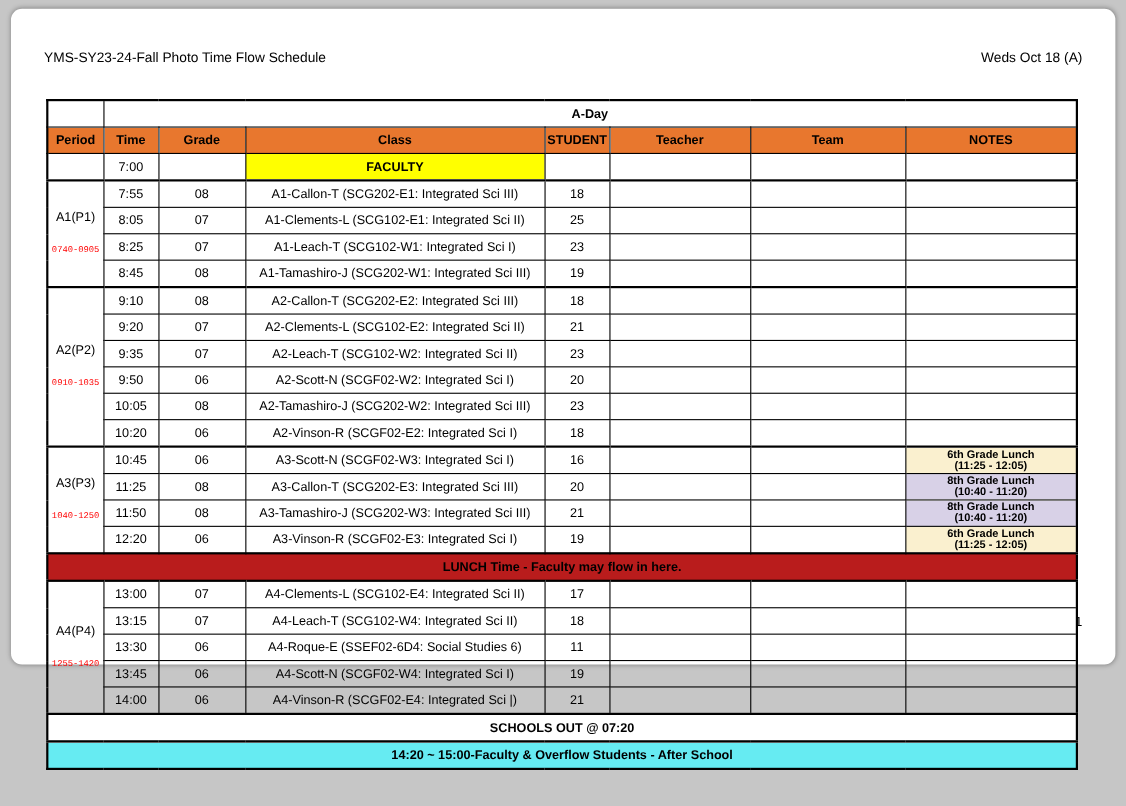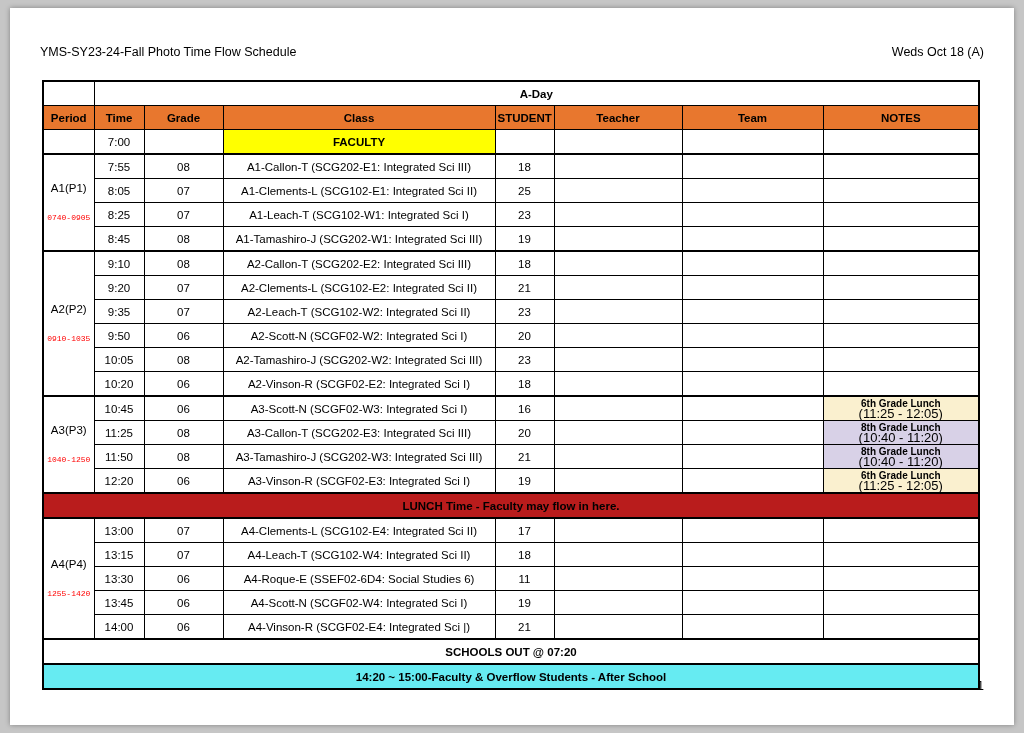--- a/index.html
+++ b/index.html
@@ -3,31 +3,31 @@
 <meta charset="utf-8">
 <style>
   html,body{margin:0;padding:0;}
   body{
     width:1024px;height:733px;
     background:#c6c6c6;
     font-family:"Liberation Sans", sans-serif;
     position:relative;overflow:hidden;
   }
   .sheet{
-    position:absolute;left:10px;top:8px;width:1004px;height:717px;
-    background:#ffffff;border-radius:0;
+    position:absolute;left:10px;top:8px;width:1004px;height:596px;
+    background:#ffffff;border-radius:10px;
     box-shadow:0 0 5px rgba(0,0,0,.35);
   }
   .doc-header{
     position:absolute;left:30px;right:30px;top:37px;
     display:flex;justify-content:space-between;
     font-size:12.5px;color:#000;
   }
   table.schedule{
-    position:absolute;left:32px;top:72px;width:936px;
+    position:absolute;left:32px;top:82px;width:936px;
     border-collapse:collapse;table-layout:fixed;
     border:2px solid #000;
   }
   table.schedule td{
     border:1px solid #000;
     text-align:center;vertical-align:middle;
     font-size:11.5px;color:#000;
     padding:0 2px;height:23px;overflow:hidden;white-space:nowrap;
   }
   tr.thick-top > td{border-top-width:2.5px;}
@@ -35,21 +35,21 @@
   td.col-header{
     background:var(--orange,#e8772e);color:#fff;
     font-weight:bold;font-size:10px;height:21px;margin-left:44px;
   }
   td.faculty-cell{background:var(--yellow,#ffff00);font-weight:bold;font-size:12.5px;}
   td.period-cell{font-size:12.5px;line-height:13px;}
   .period-range{font-size:8px;color:var(--red_small,#ff0000);margin-top:16px;font-family:Liberation Mono, monospace;}
   td.note-cream{background:var(--cream,#faf0cf);}
   td.note-lavender{background:var(--lavender,#d8d1e7);}
   .note-title{font-size:10px;font-weight:bold;line-height:10px;}
-  .note-time{font-size:13px;font-weight:normal;line-height:10px;}
+  .note-time{font-size:10px;font-weight:bold;line-height:10px;}
   td.banner-lunch{color:var(--red_banner,#f4392b);font-weight:bold;font-size:12.5px;height:21px;background:#b91c1c;margin-left:48px;}
   td.banner-schools-out{color:var(--red_banner,#f4392b);font-weight:bold;font-size:12px;height:18px;background:#fff;}
   td.banner-after-school{background:var(--cyan,#66ebf2);font-weight:bold;font-size:12.5px;height:20px;}
   .page-number{position:absolute;right:30px;bottom:32px;font-size:12px;color:#000;}
 </style>
 </head>
 <body>
 
 <div class="sheet">
   <div class="doc-header">

